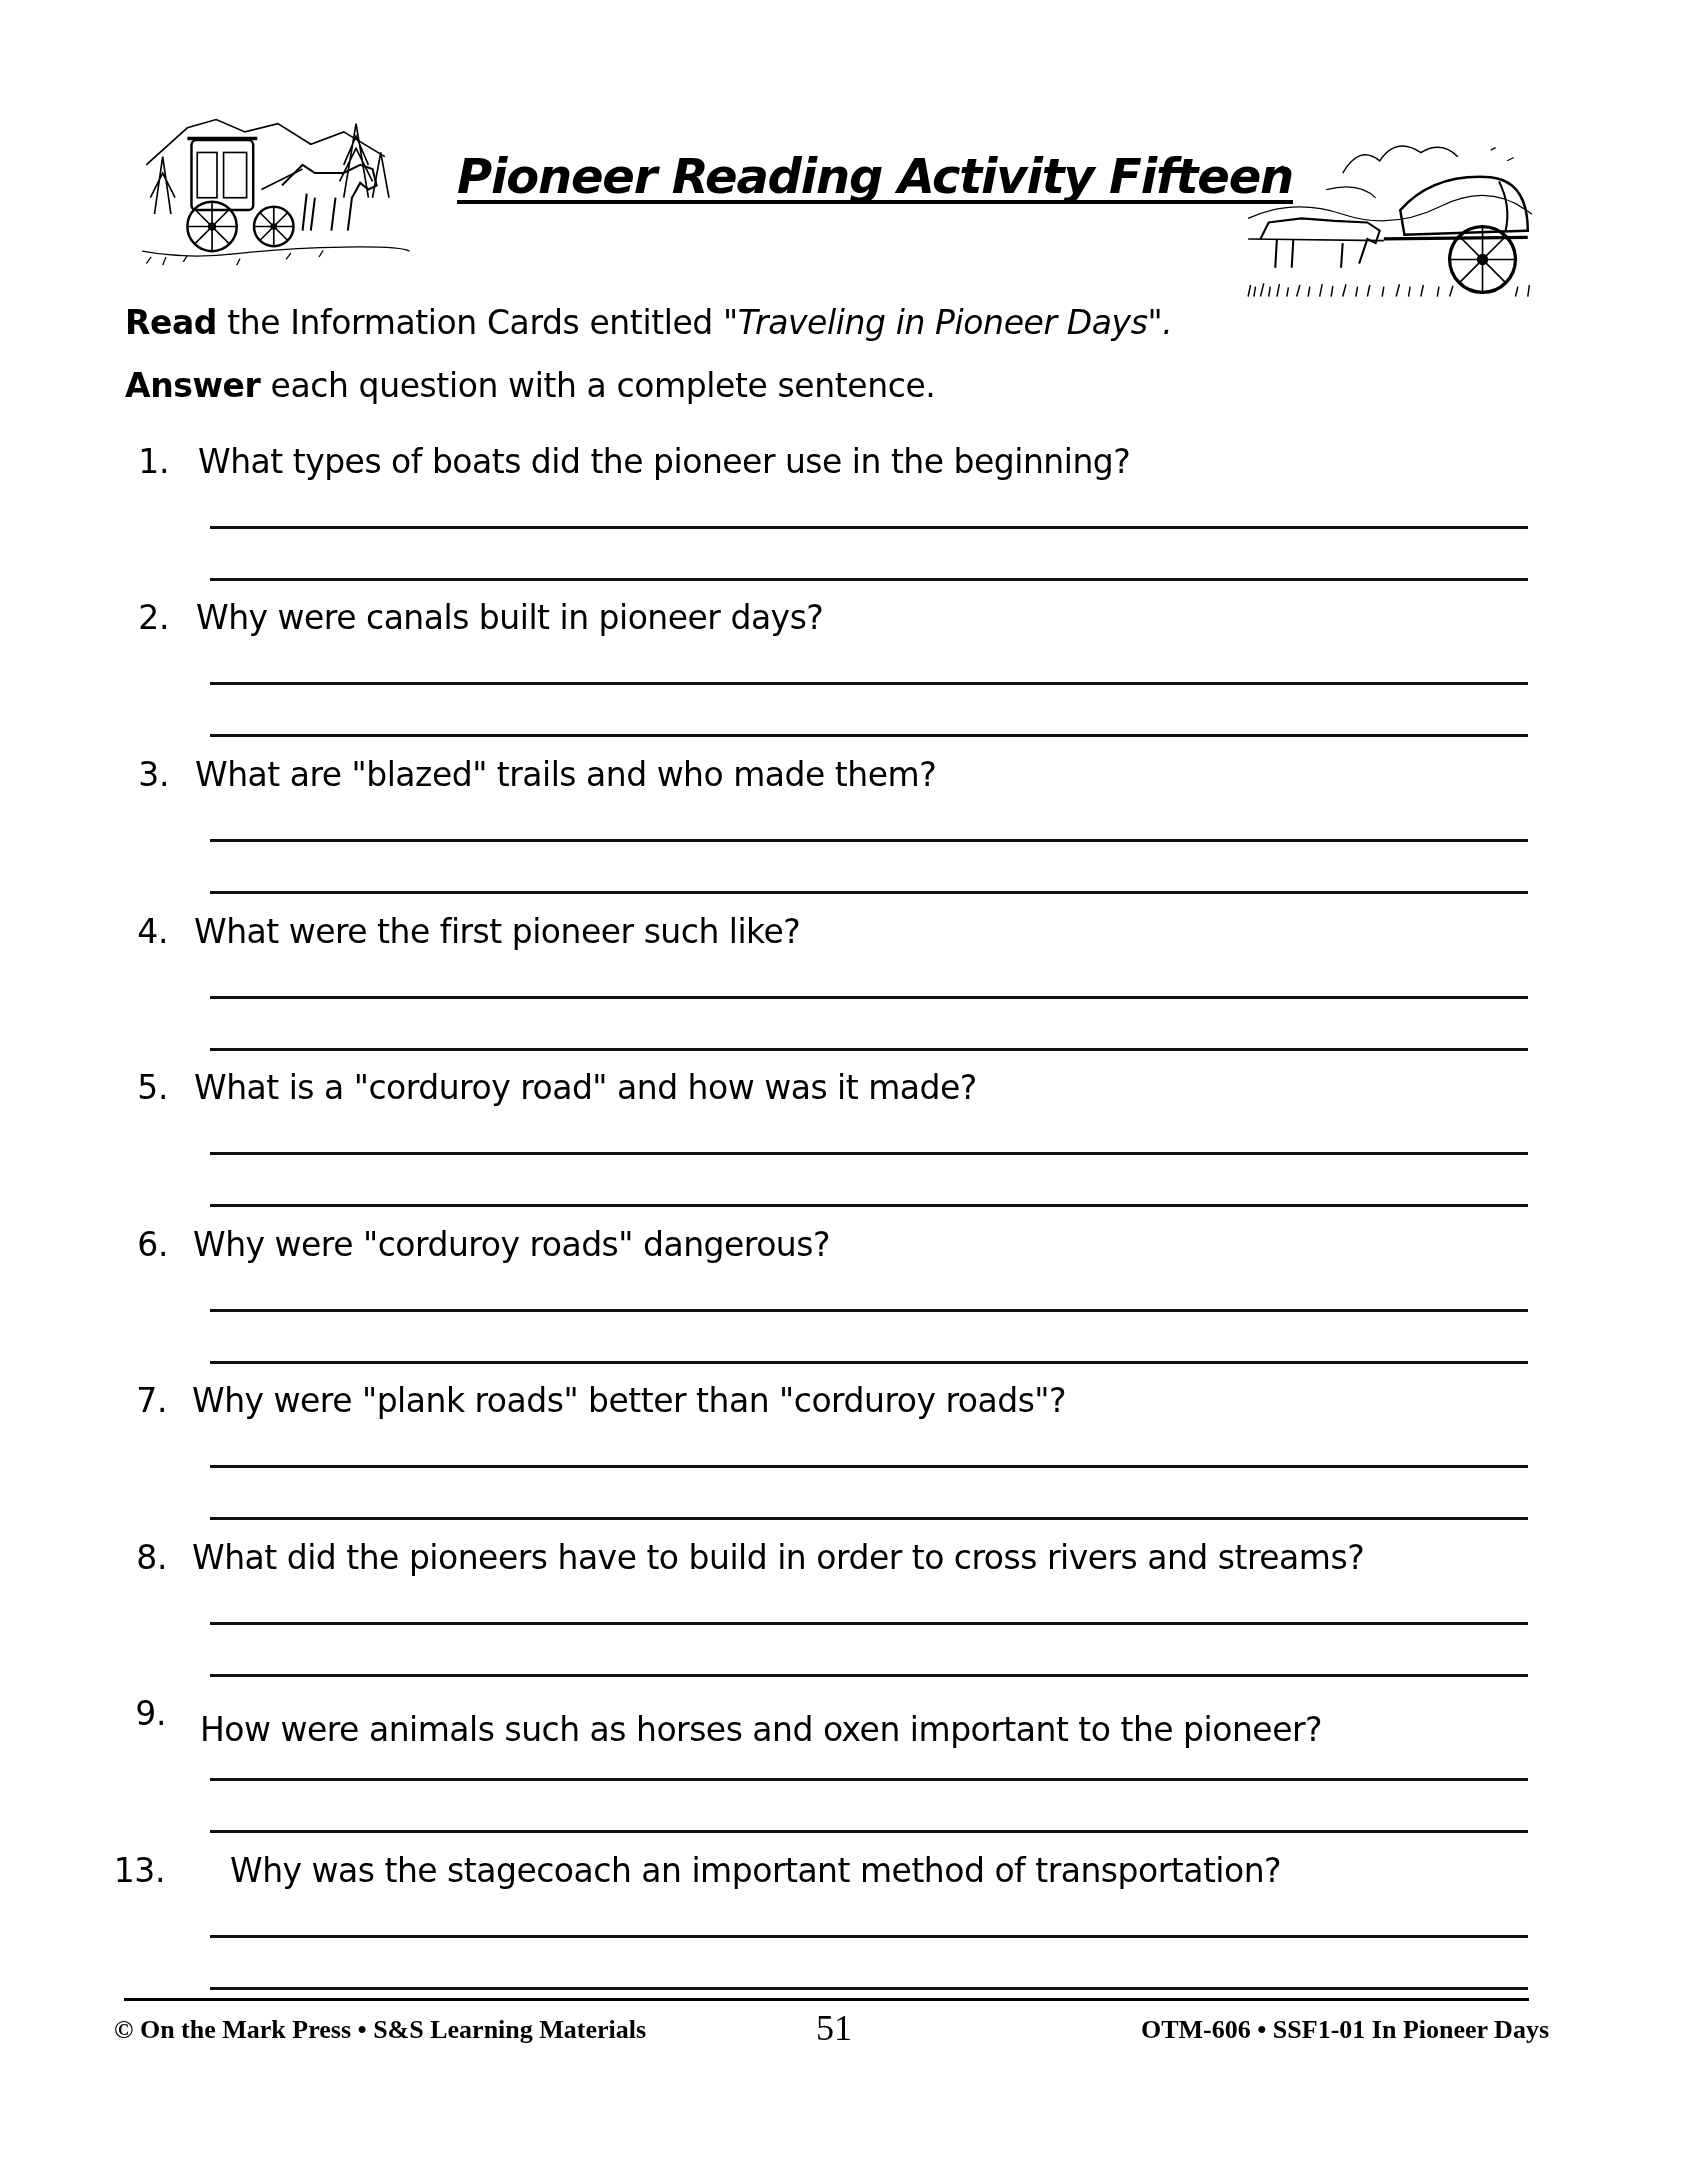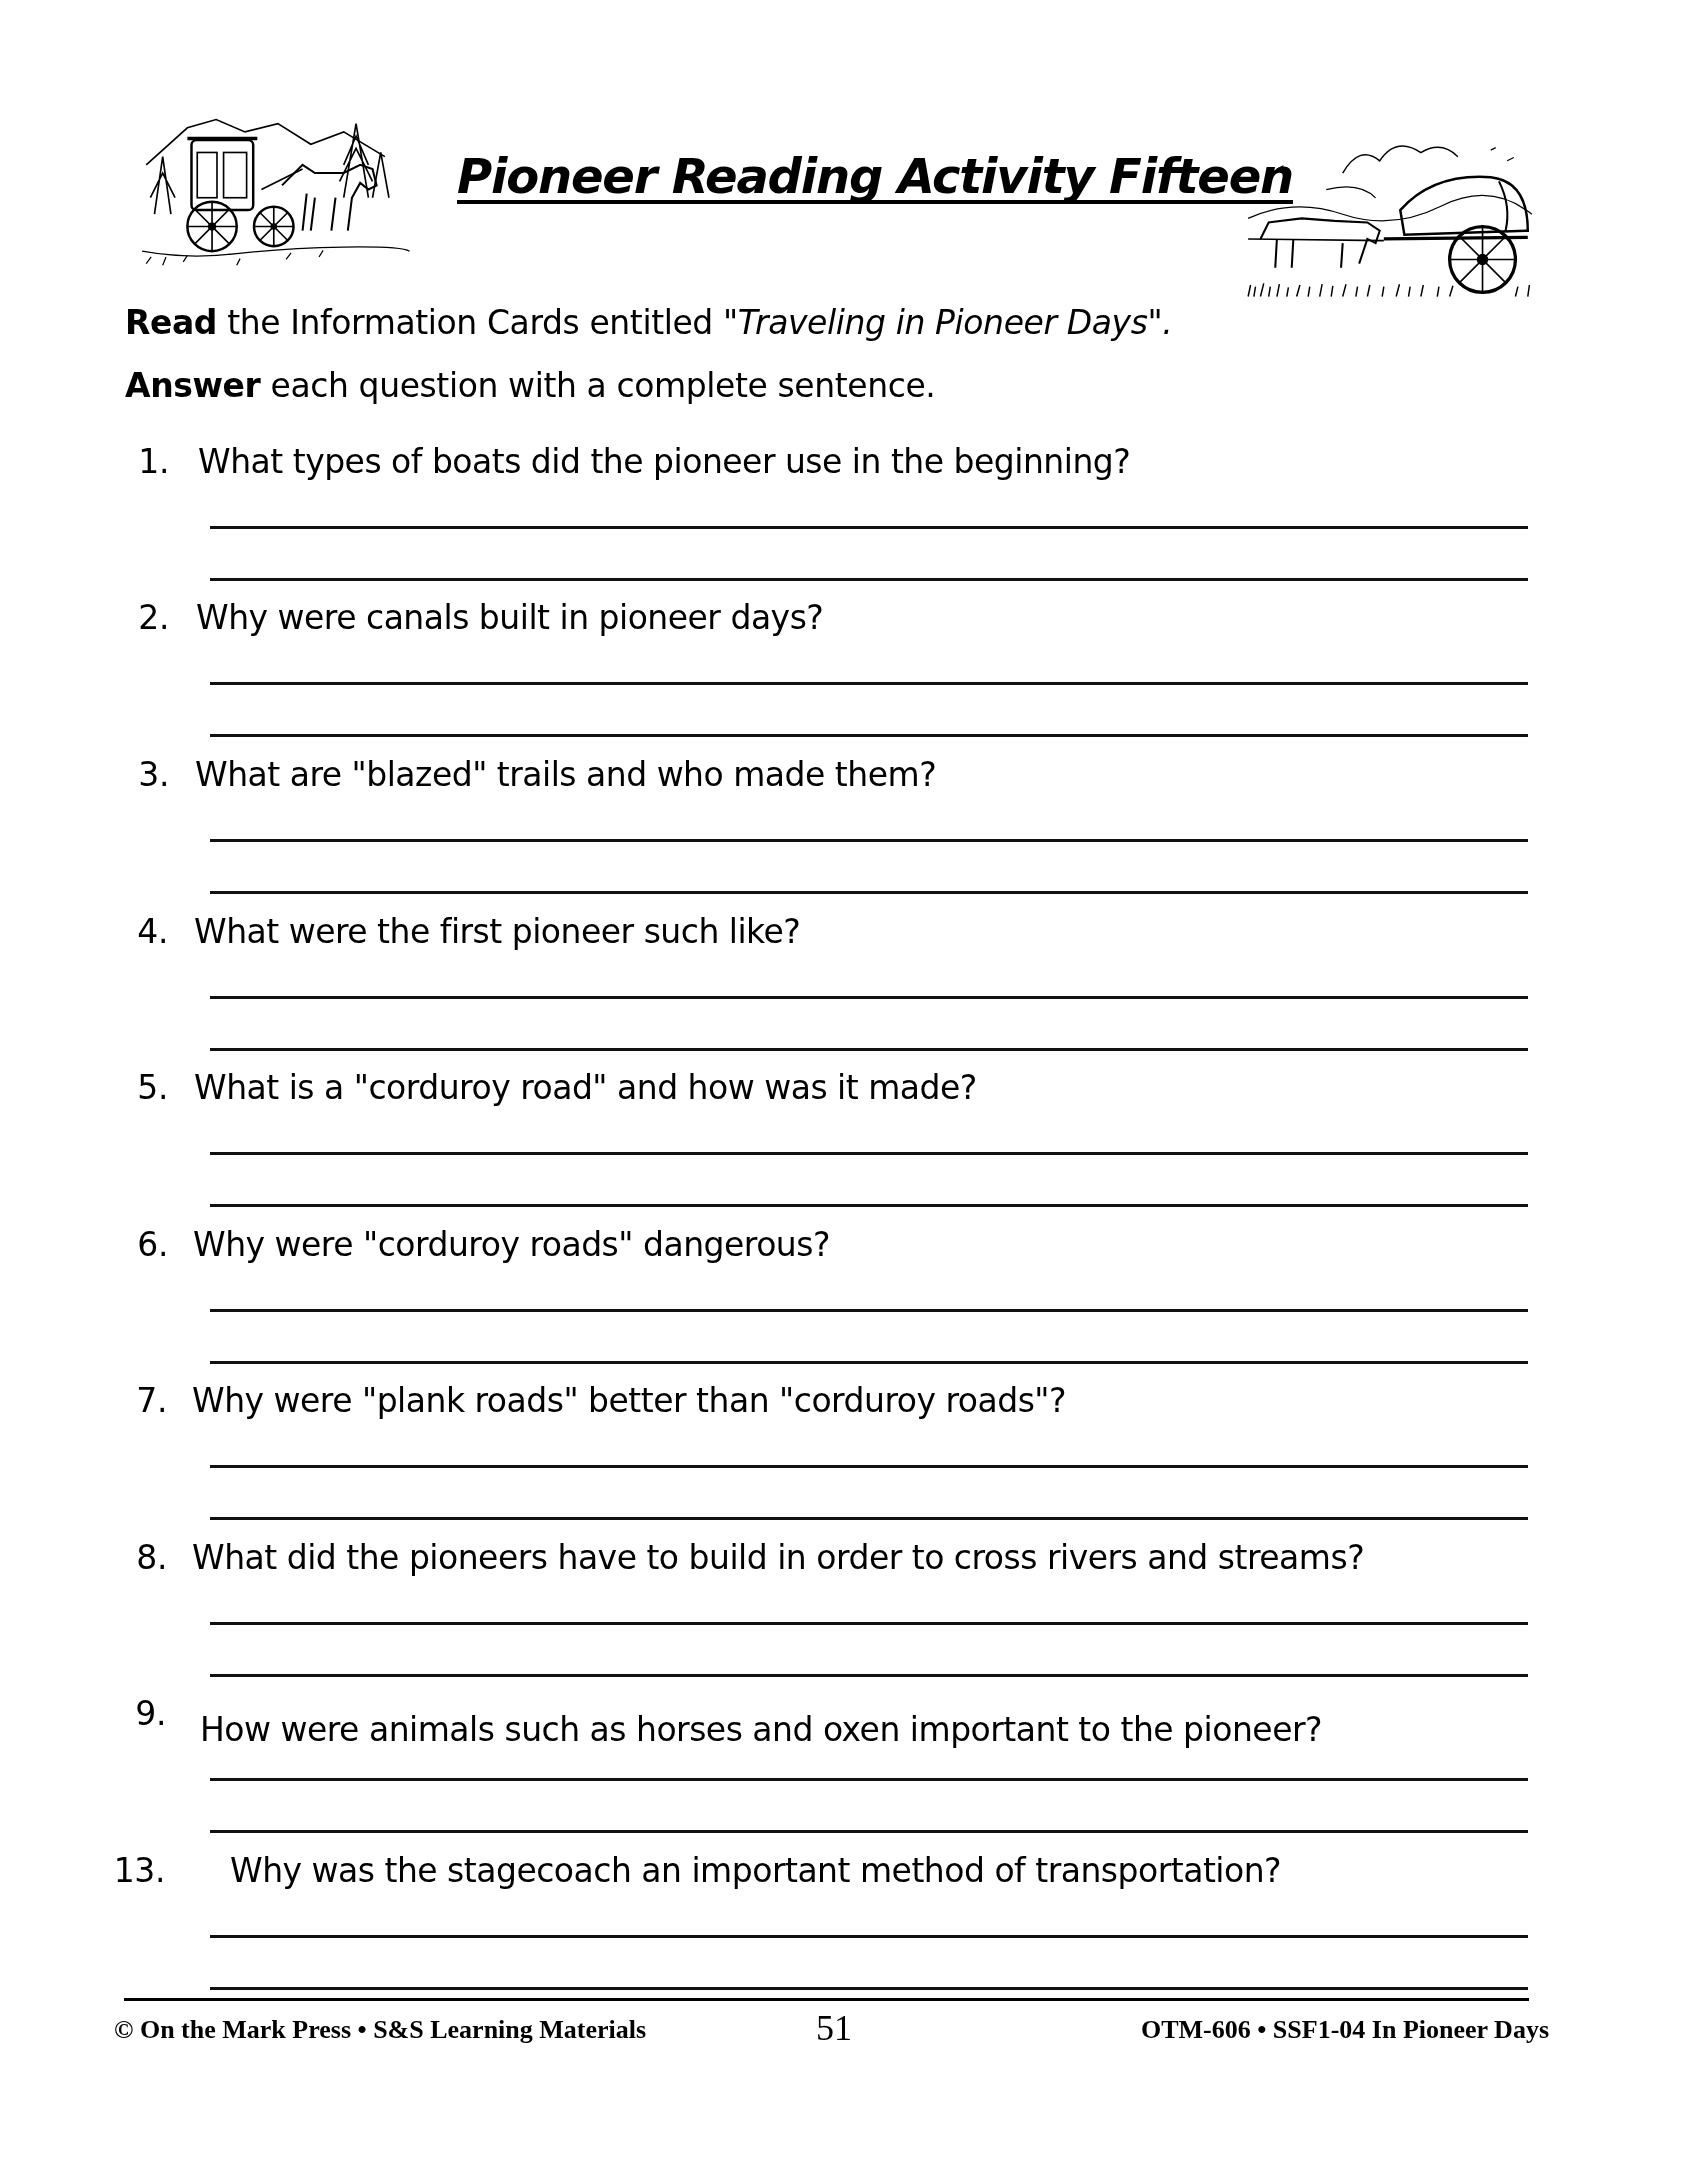--- a/index.html
+++ b/index.html
@@ -255,16 +255,16 @@
   <div class="question" style="top:1854px;">
     <span class="q-num" style="left:107px;">13.</span>
     <span class="q-text" style="left:190px;margin-left:40px;">Why was the stagecoach an important method of transportation?</span>
     <div class="answer-line l1"></div>
     <div class="answer-line l2"></div>
   </div>
 
   <div class="footer-rule"></div>
   <div class="footer left">© On the Mark Press • S&amp;S Learning Materials</div>
   <div class="footer center">51</div>
-  <div class="footer right">OTM-606 • SSF1-04 In Pioneer Days</div>
+  <div class="footer right">OTM-606 • SSF1-01 In Pioneer Days</div>
 
 </div>
 
 
 </body></html>

